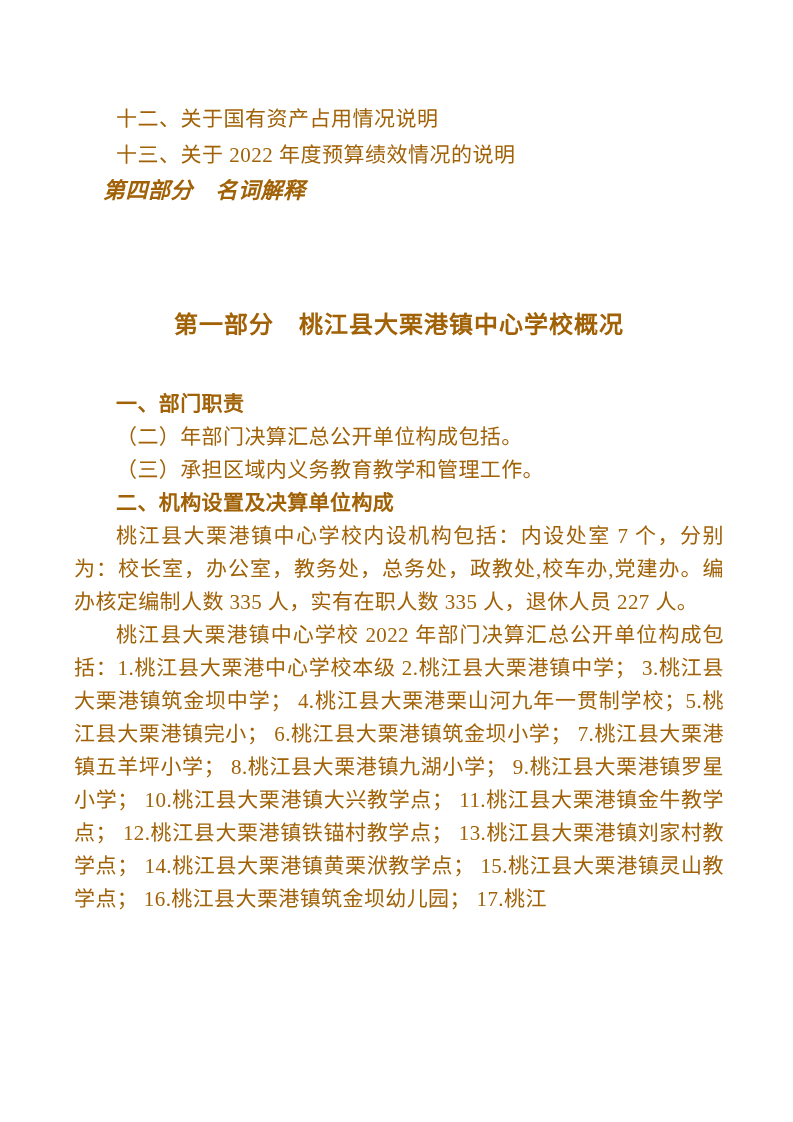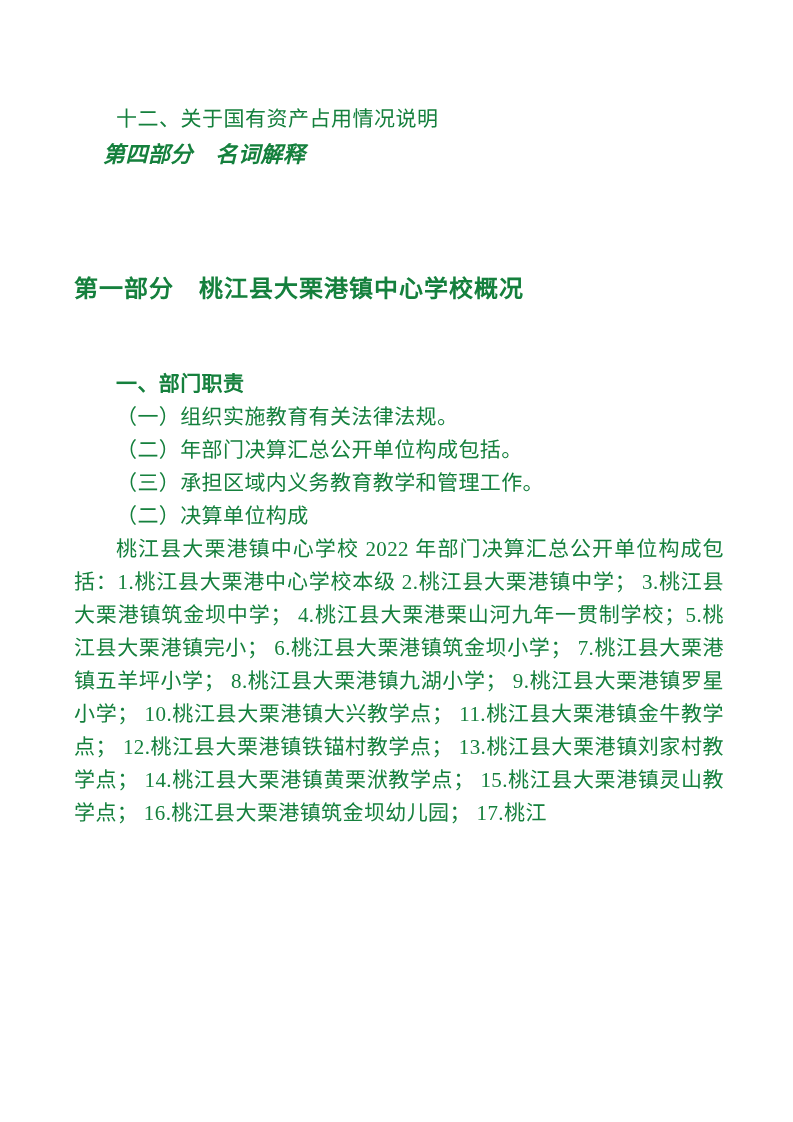--- a/index.html
+++ b/index.html
@@ -6,21 +6,21 @@
     margin: 0;
     padding: 0;
     background: #ffffff;
   }
   .page {
     position: relative;
     width: 793px;
     height: 1122px;
     margin: 0 auto;
     background: #ffffff;
-    color: #15803d;
+    color: #a16207;
     box-sizing: border-box;
     padding: 101px 69px 0 74px;
     overflow: hidden;
     font-family: "Liberation Serif", "DejaVu Serif", serif;
   }
   .toc p {
     margin: 0;
   }
   .toc-item {
     font-size: 21px;
@@ -31,28 +31,28 @@
   .toc-part {
     font-size: 22px;
     line-height: 35px;
     font-weight: 700;
     padding-left: 29px;
     letter-spacing: 0.5px;
     font-style: italic;
   }
   .doc-title {
     margin: 100px 0 0 0;
-    text-align: left;
+    text-align: center;
     font-size: 24px;
     line-height: 34px;
     font-weight: 700;
     letter-spacing: 1px;
   }
   .body-block {
-    margin-top: 62px;
+    margin-top: 46px;
   }
   .body-block p {
     margin: 0;
     font-size: 21px;
     line-height: 33px;
     text-align: justify;
     letter-spacing: 0.4px;
   }
   .ind {
     text-indent: 42px;
@@ -61,28 +61,29 @@
     font-weight: 700;
   }
 </style>
 </head>
 <body>
 
 <div class="page">
 
   <div class="toc">
     <p class="toc-item">十二、关于国有资产占用情况说明</p>
+    <p class="toc-item">十三、关于 2022 年度预算绩效情况的说明</p>
     <p class="toc-part">第四部分　名词解释</p>
   </div>
 
   <h1 class="doc-title">第一部分　桃江县大栗港镇中心学校概况</h1>
 
   <div class="body-block">
     <p class="ind b">一、部门职责</p>
-    <p class="ind">（一）组织实施教育有关法律法规。</p>
     <p class="ind">（二）年部门决算汇总公开单位构成包括。</p>
     <p class="ind">（三）承担区域内义务教育教学和管理工作。</p>
 
-    <p class="ind">（二）决算单位构成</p>
+    <p class="ind b">二、机构设置及决算单位构成</p>
+    <p class="ind">桃江县大栗港镇中心学校内设机构包括：内设处室 7 个，分别为：校长室，办公室，教务处，总务处，政教处,校车办,党建办。编办核定编制人数 335 人，实有在职人数 335 人，退休人员 227 人。</p>
     <p class="ind">桃江县大栗港镇中心学校 2022 年部门决算汇总公开单位构成包括：1.桃江县大栗港中心学校本级 2.桃江县大栗港镇中学； 3.桃江县大栗港镇筑金坝中学； 4.桃江县大栗港栗山河九年一贯制学校；5.桃江县大栗港镇完小； 6.桃江县大栗港镇筑金坝小学； 7.桃江县大栗港镇五羊坪小学； 8.桃江县大栗港镇九湖小学； 9.桃江县大栗港镇罗星小学； 10.桃江县大栗港镇大兴教学点； 11.桃江县大栗港镇金牛教学点； 12.桃江县大栗港镇铁锚村教学点； 13.桃江县大栗港镇刘家村教学点； 14.桃江县大栗港镇黄栗洑教学点； 15.桃江县大栗港镇灵山教学点； 16.桃江县大栗港镇筑金坝幼儿园； 17.桃江</p>
   </div>
 
 </div>
 
 </body></html>

